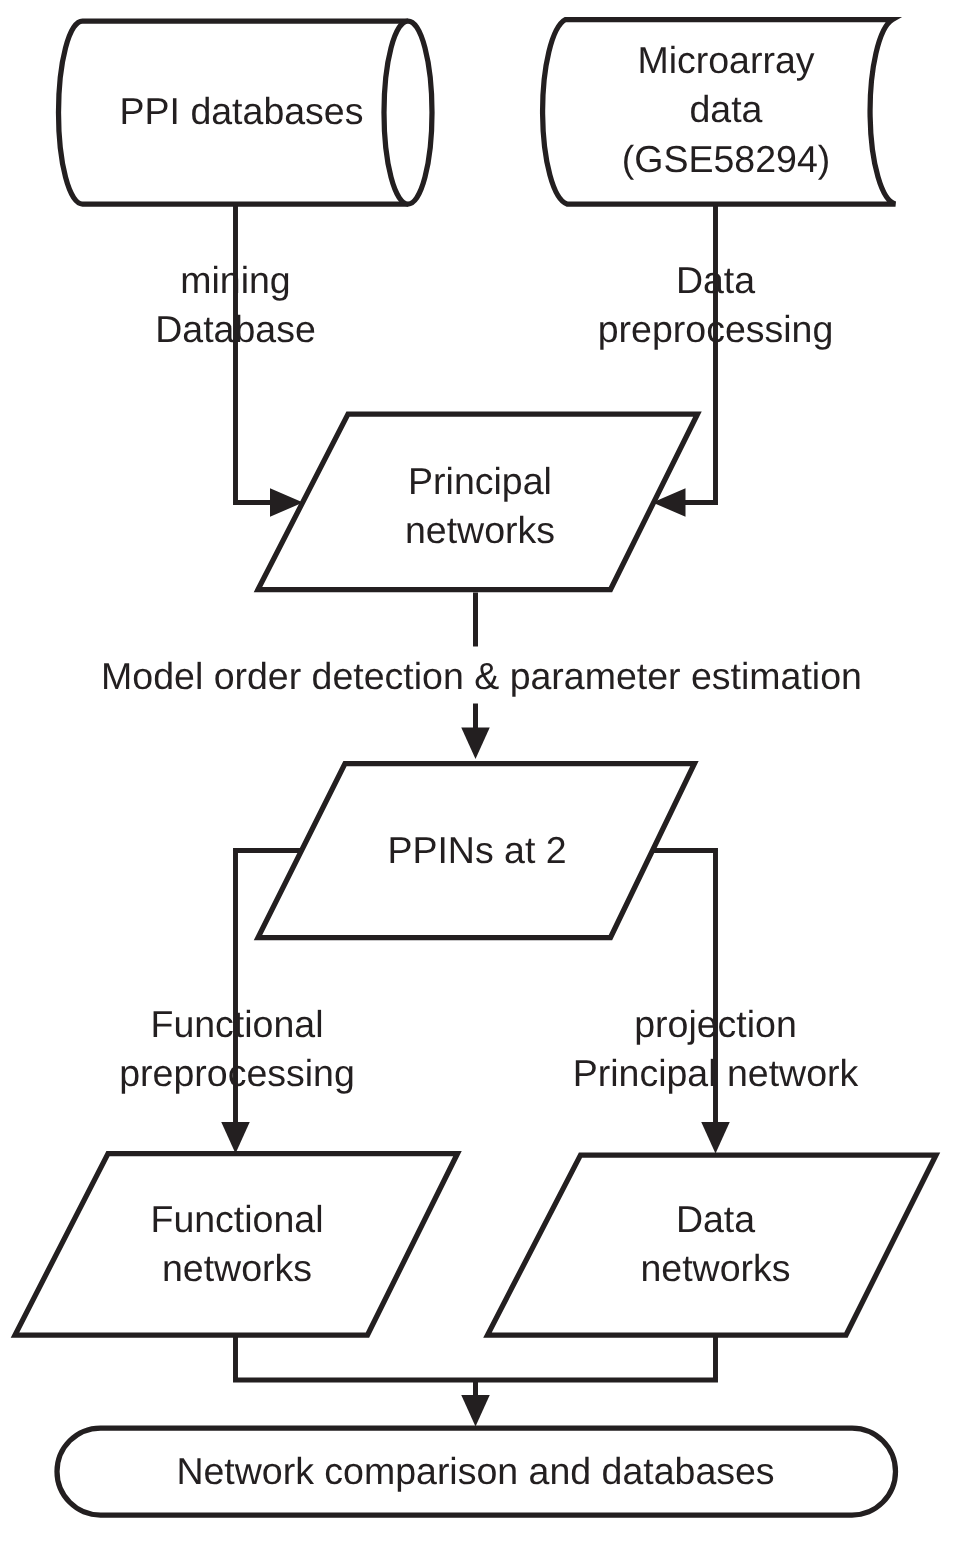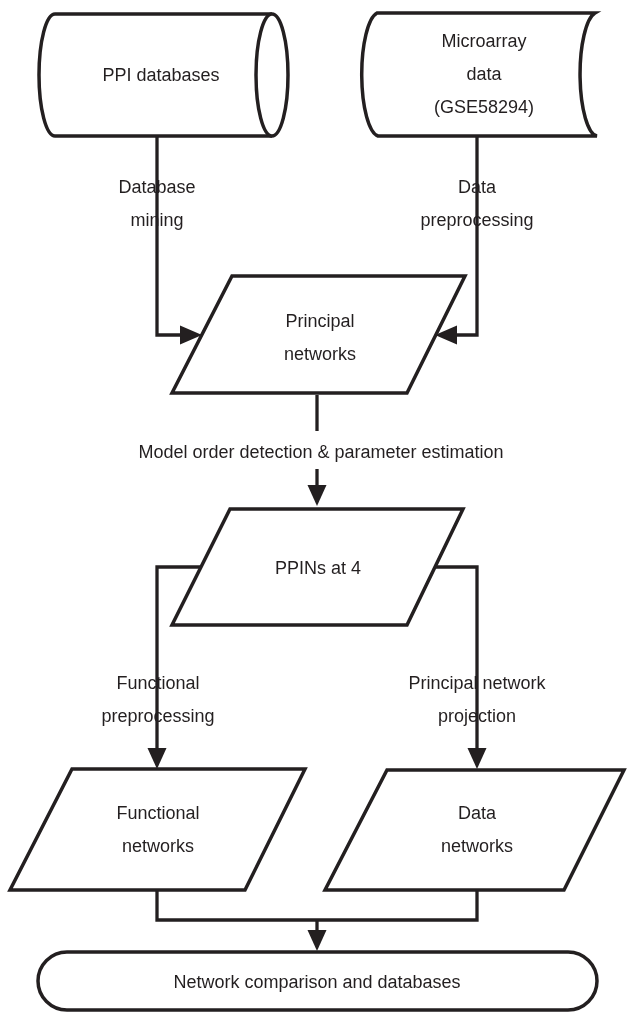--- a/index.html
+++ b/index.html
@@ -13,21 +13,21 @@
     overflow: hidden;
   }
   #chart-svg { position: absolute; left: 0; top: 0; }
   .shape { fill: #ffffff; stroke: #231f20; stroke-width: 3.5; }
   .conn  { fill: none;    stroke: #231f20; stroke-width: 3.3; }
   .head  { fill: #231f20; stroke: none; }
   .lbl {
     position: absolute;
     transform: translate(-50%, -50%);
     text-align: center;
-    font-size: 18px;
+    font-size: 25px;
     line-height: 33px;
     white-space: nowrap;
     color: #231f20;
   }
 </style>
 </head>
 <body>
 
 <div id="stage">
 
@@ -73,50 +73,50 @@
     <div>PPI databases</div>
   </div>
 
   <div class="lbl" style="left:484px; top:74px">
     <div>Microarray</div>
     <div>data</div>
     <div>(GSE58294)</div>
   </div>
 
   <div class="lbl" style="left:157px; top:204px">
+    <div>mining</div>
     <div>Database</div>
-    <div>mining</div>
   </div>
 
   <div class="lbl" style="left:477px; top:204px">
     <div>Data</div>
     <div>preprocessing</div>
   </div>
 
   <div class="lbl" style="left:320px; top:338px">
     <div>Principal</div>
     <div>networks</div>
   </div>
 
   <div class="lbl" style="left:321px; top:452px">
     <div>Model order detection &amp; parameter estimation</div>
   </div>
 
   <div class="lbl" style="left:318px; top:568px">
-    <div>PPINs at 4</div>
+    <div>PPINs at 2</div>
   </div>
 
   <div class="lbl" style="left:158px; top:700px">
     <div>Functional</div>
     <div>preprocessing</div>
   </div>
 
   <div class="lbl" style="left:477px; top:700px">
+    <div>projection</div>
     <div>Principal network</div>
-    <div>projection</div>
   </div>
 
   <div class="lbl" style="left:158px; top:830px">
     <div>Functional</div>
     <div>networks</div>
   </div>
 
   <div class="lbl" style="left:477px; top:830px">
     <div>Data</div>
     <div>networks</div>

